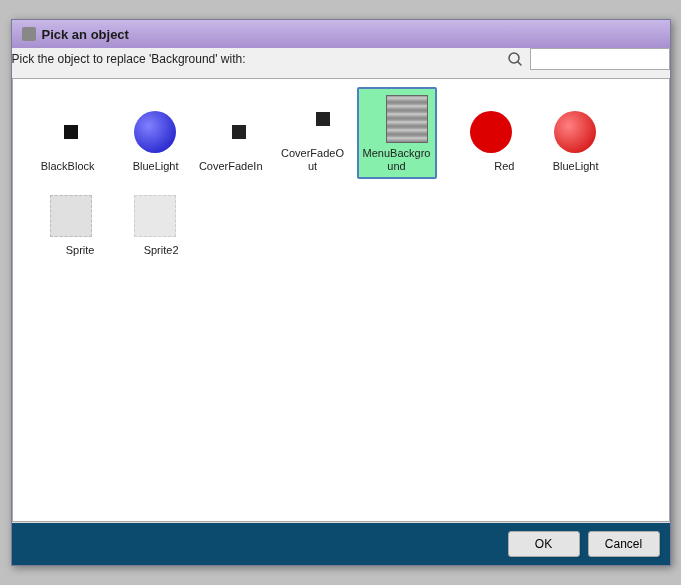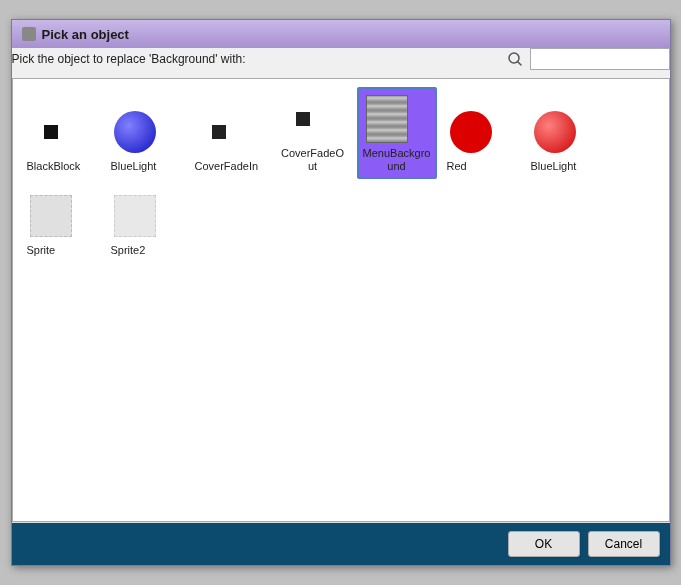--- a/index.html
+++ b/index.html
@@ -89,30 +89,30 @@
       display: flex;
       flex-wrap: wrap;
       gap: 4px;
       align-content: flex-start;
     }
     .object-item {
       width: 80px;
       min-height: 80px;
       display: flex;
       flex-direction: column;
-      align-items: flex-start;
+      align-items: flex-end;
       justify-content: flex-end;
       padding: 6px 4px 4px;
       cursor: pointer;
       border: 2px solid transparent;
       border-radius: 2px;
       gap: 4px;
     }
     .object-item.selected {
-      background: #8b5cf6;
+      background: #86efac;
       border: 2px solid #5080c0;
     }
     .object-icon {
       display: flex;
       align-items: center;
       justify-content: center;
       width: 48px;
       height: 48px;
     }
     .object-label {

